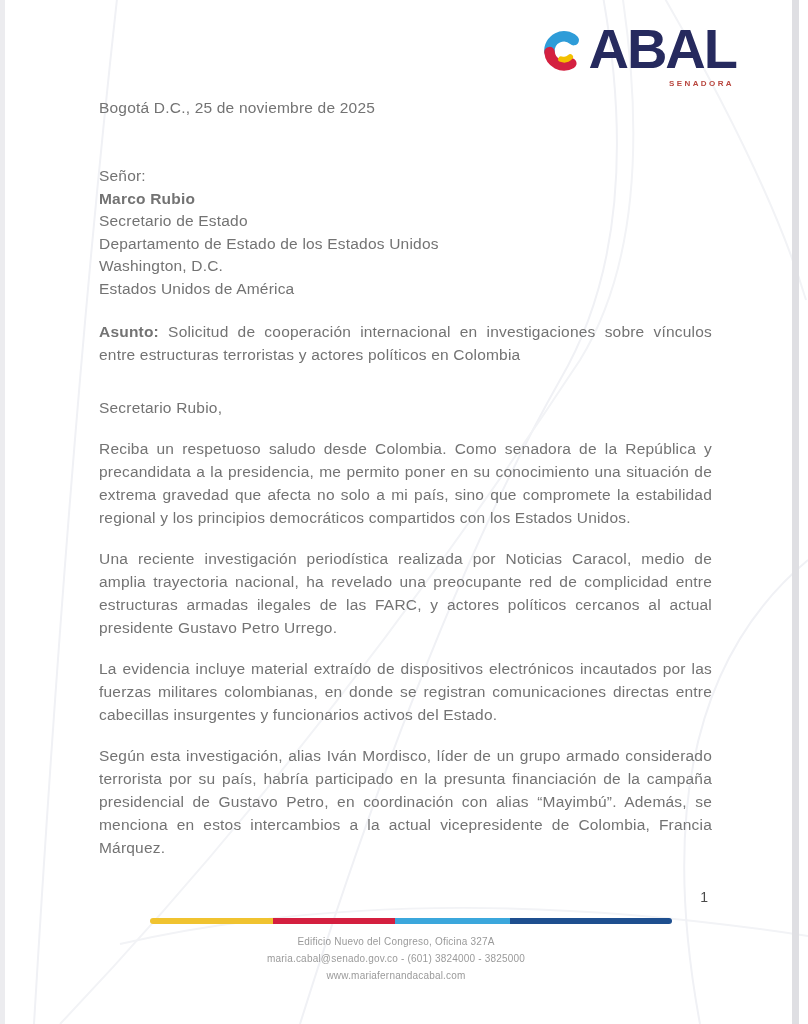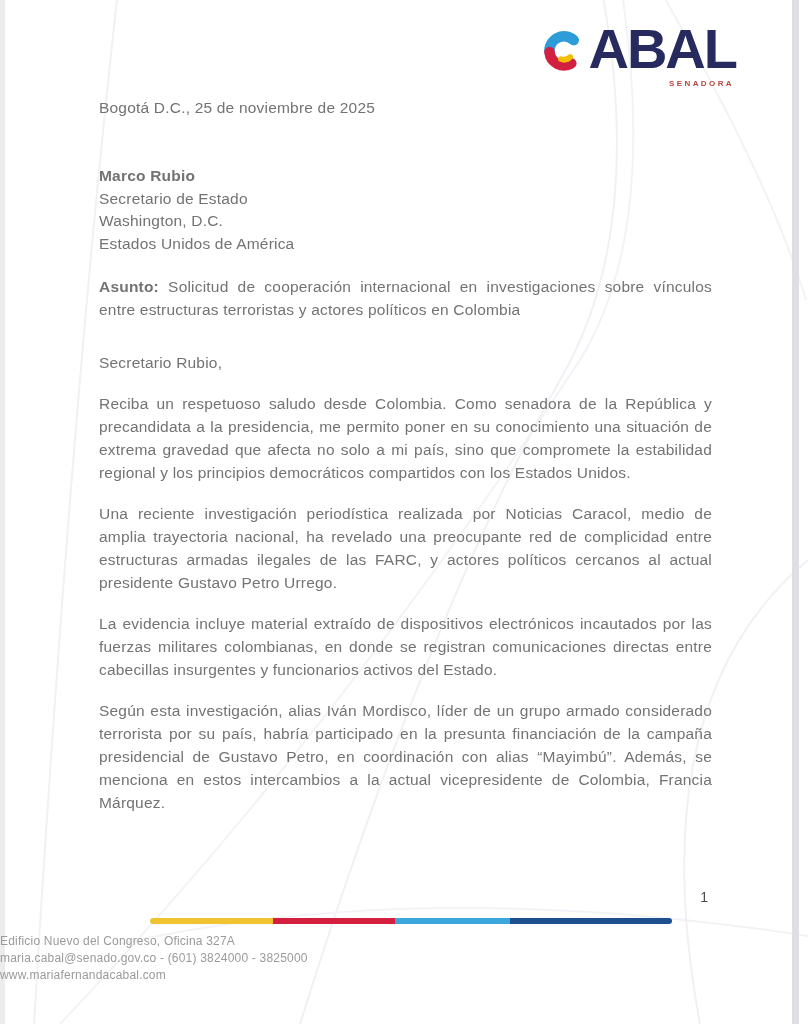--- a/index.html
+++ b/index.html
@@ -50,21 +50,21 @@
   }
   .bar {
     position: absolute; top: 918px; left: 150px; width: 522px; height: 6px;
     display: flex; border-radius: 3px; overflow: hidden;
   }
   .seg { height: 100%; }
   .seg1 { width: 23.5%; } .seg2 { width: 23.5%; }
   .seg3 { width: 22%; }   .seg4 { width: 31%; }
   .footer {
     position: absolute; top: 933px; left: 0; width: 792px;
-    color: #9a9a9a; font-size: 12px; line-height: 17px;
+    text-align: center; color: #9a9a9a; font-size: 10px; line-height: 17px;
     letter-spacing: 0.2px;
   }
 </style>
 </head>
 <body>
 
 <div class="page">
 
   <svg class="watermark" width="808" height="1024" viewBox="0 0 808 1024" fill="none">
     <path d="M 600 -20 Q 648 230 560 380 Q 430 610 300 1024" stroke="#f0f1f5" stroke-width="2"></path>
@@ -87,22 +87,24 @@
       </svg>
       <span class="wordmark" style="color: rgb(38, 42, 94);">ABAL</span>
     </div>
     <div class="tagline" style="color: rgb(185, 70, 62);">SENADORA</div>
   </header>
 
   <main class="letter">
     <p class="date">Bogotá D.C., 25 de noviembre de 2025</p>
 
     <div class="recipient">
+      <p>Señor:</p>
       <p class="bold">Marco Rubio</p>
       <p>Secretario de Estado</p>
+      <p>Departamento de Estado de los Estados Unidos</p>
       <p>Washington, D.C.</p>
       <p>Estados Unidos de América</p>
     </div>
 
     <p class="subject">
       <span class="bold">Asunto:</span>
       <span>Solicitud de cooperación internacional en investigaciones sobre vínculos entre estructuras terroristas y actores políticos en Colombia</span>
     </p>
 
     <p class="greeting">Secretario Rubio,</p>

